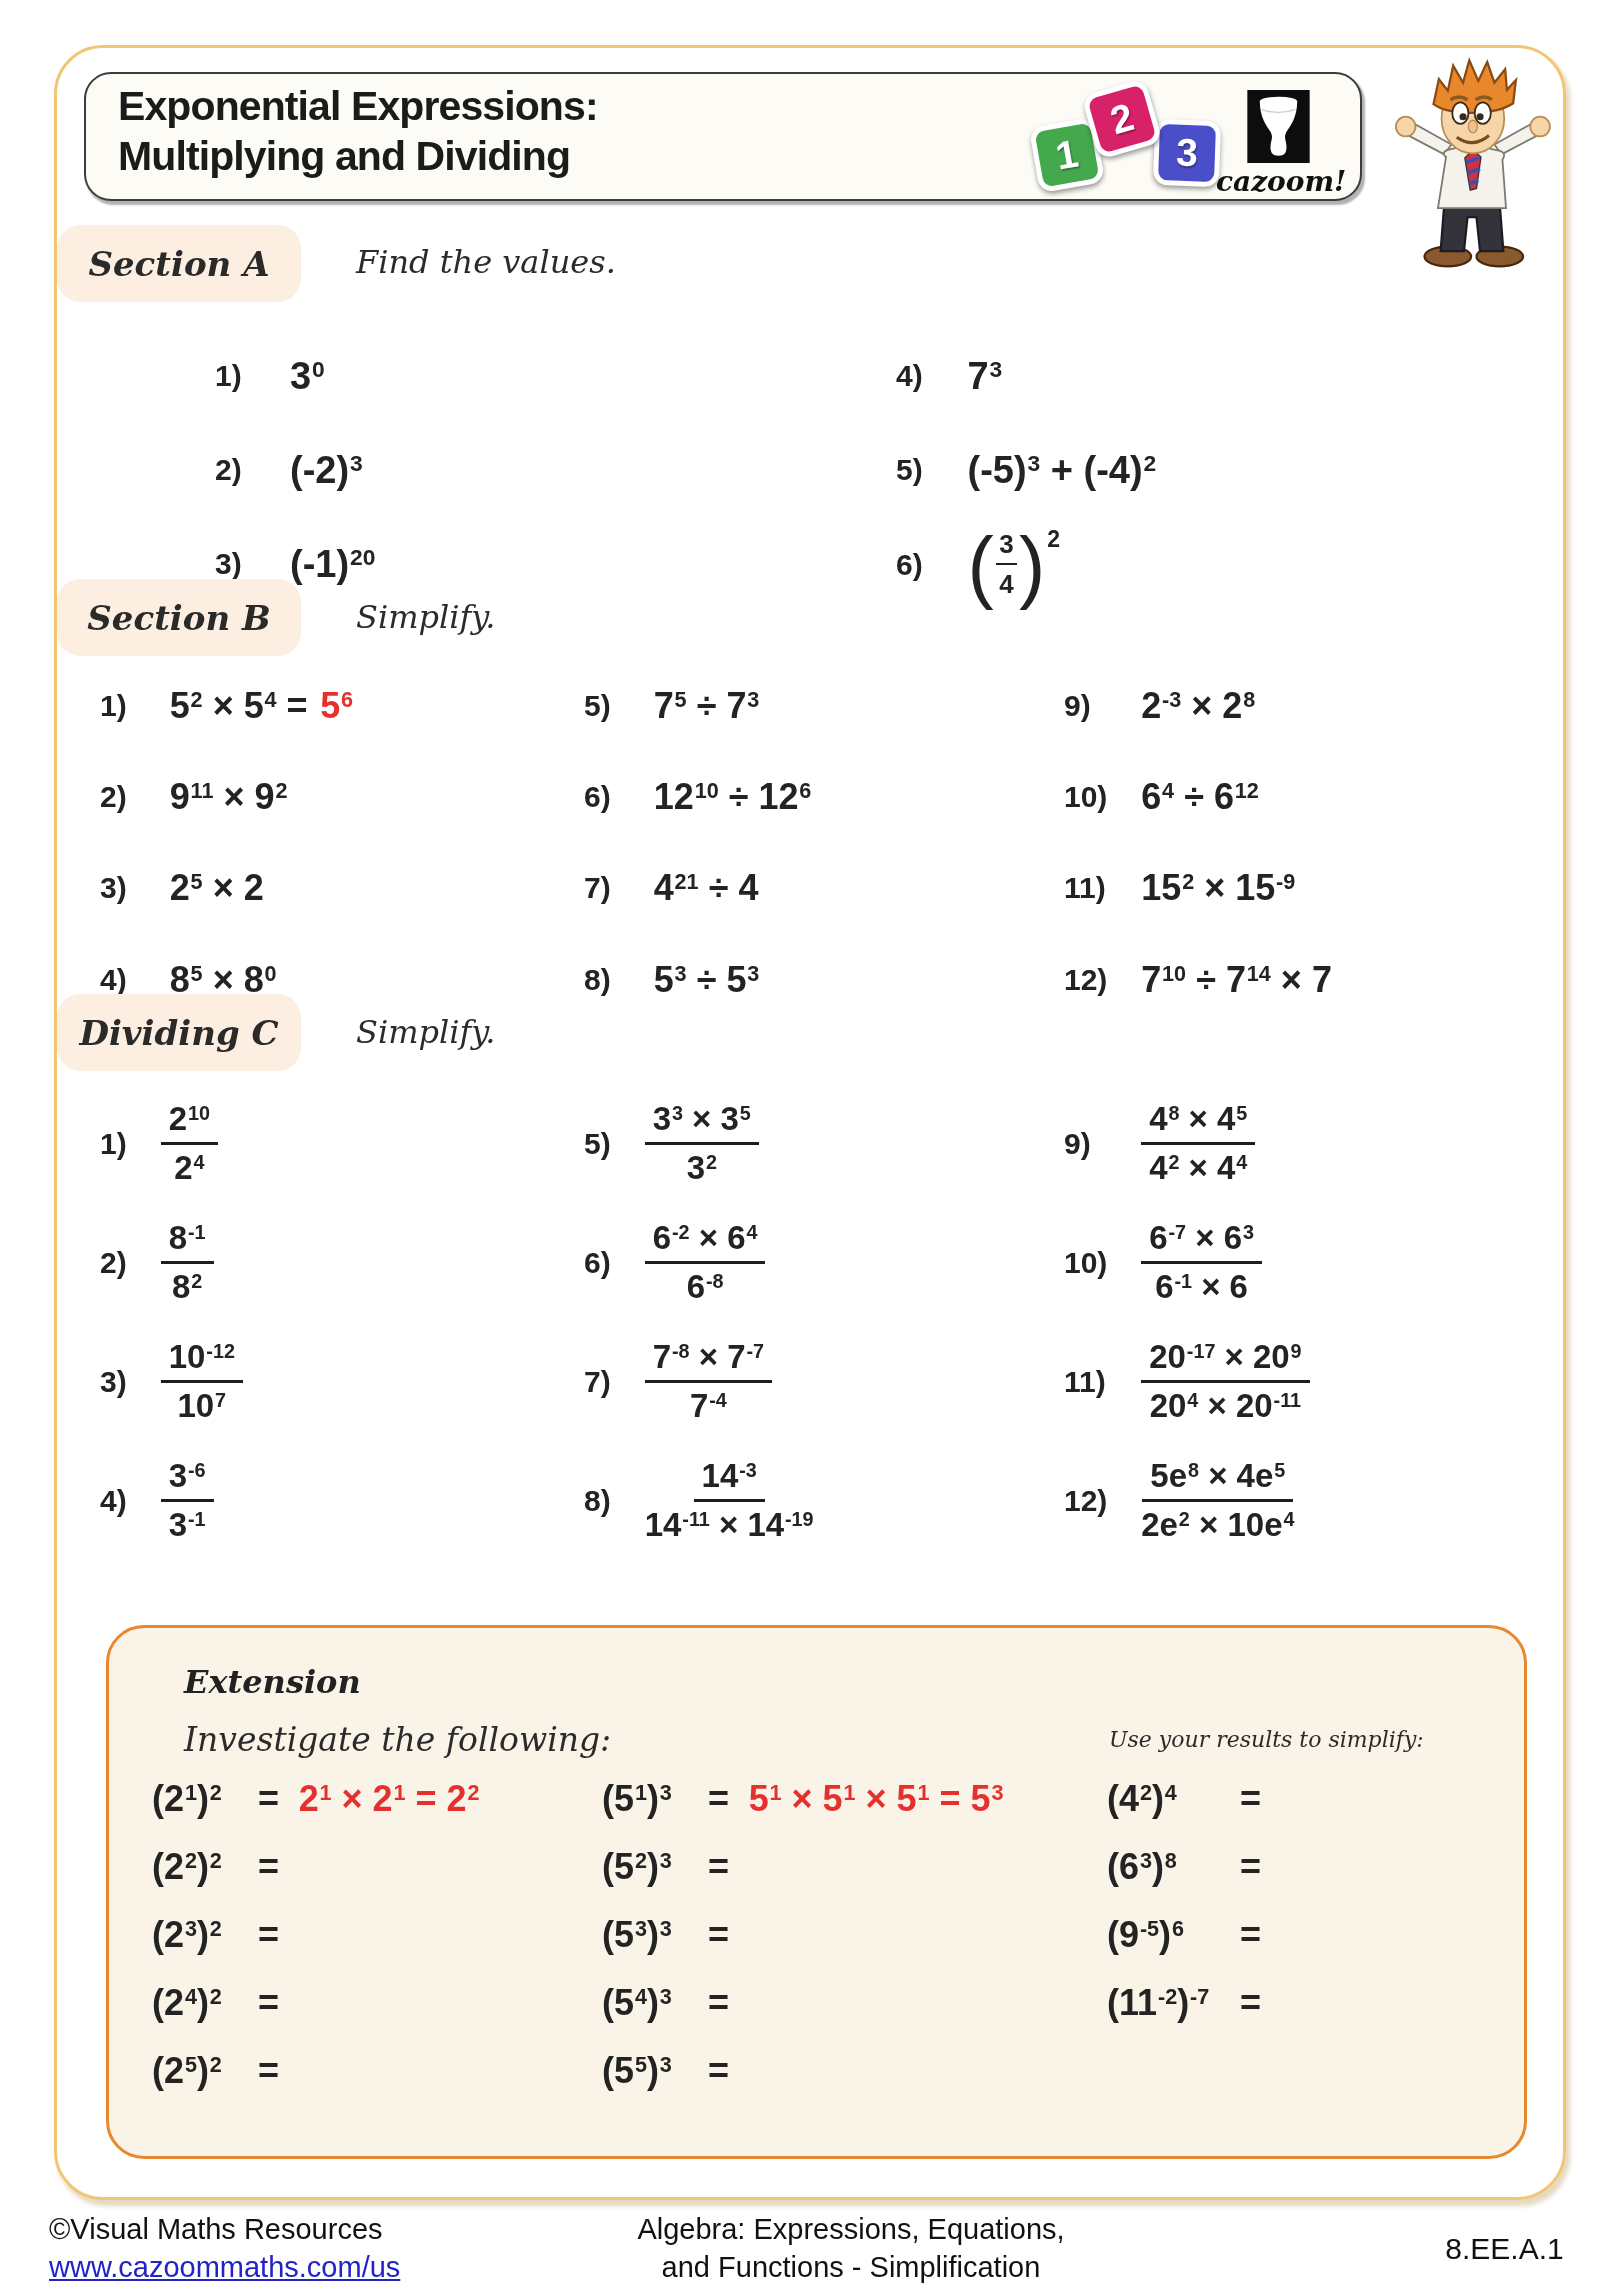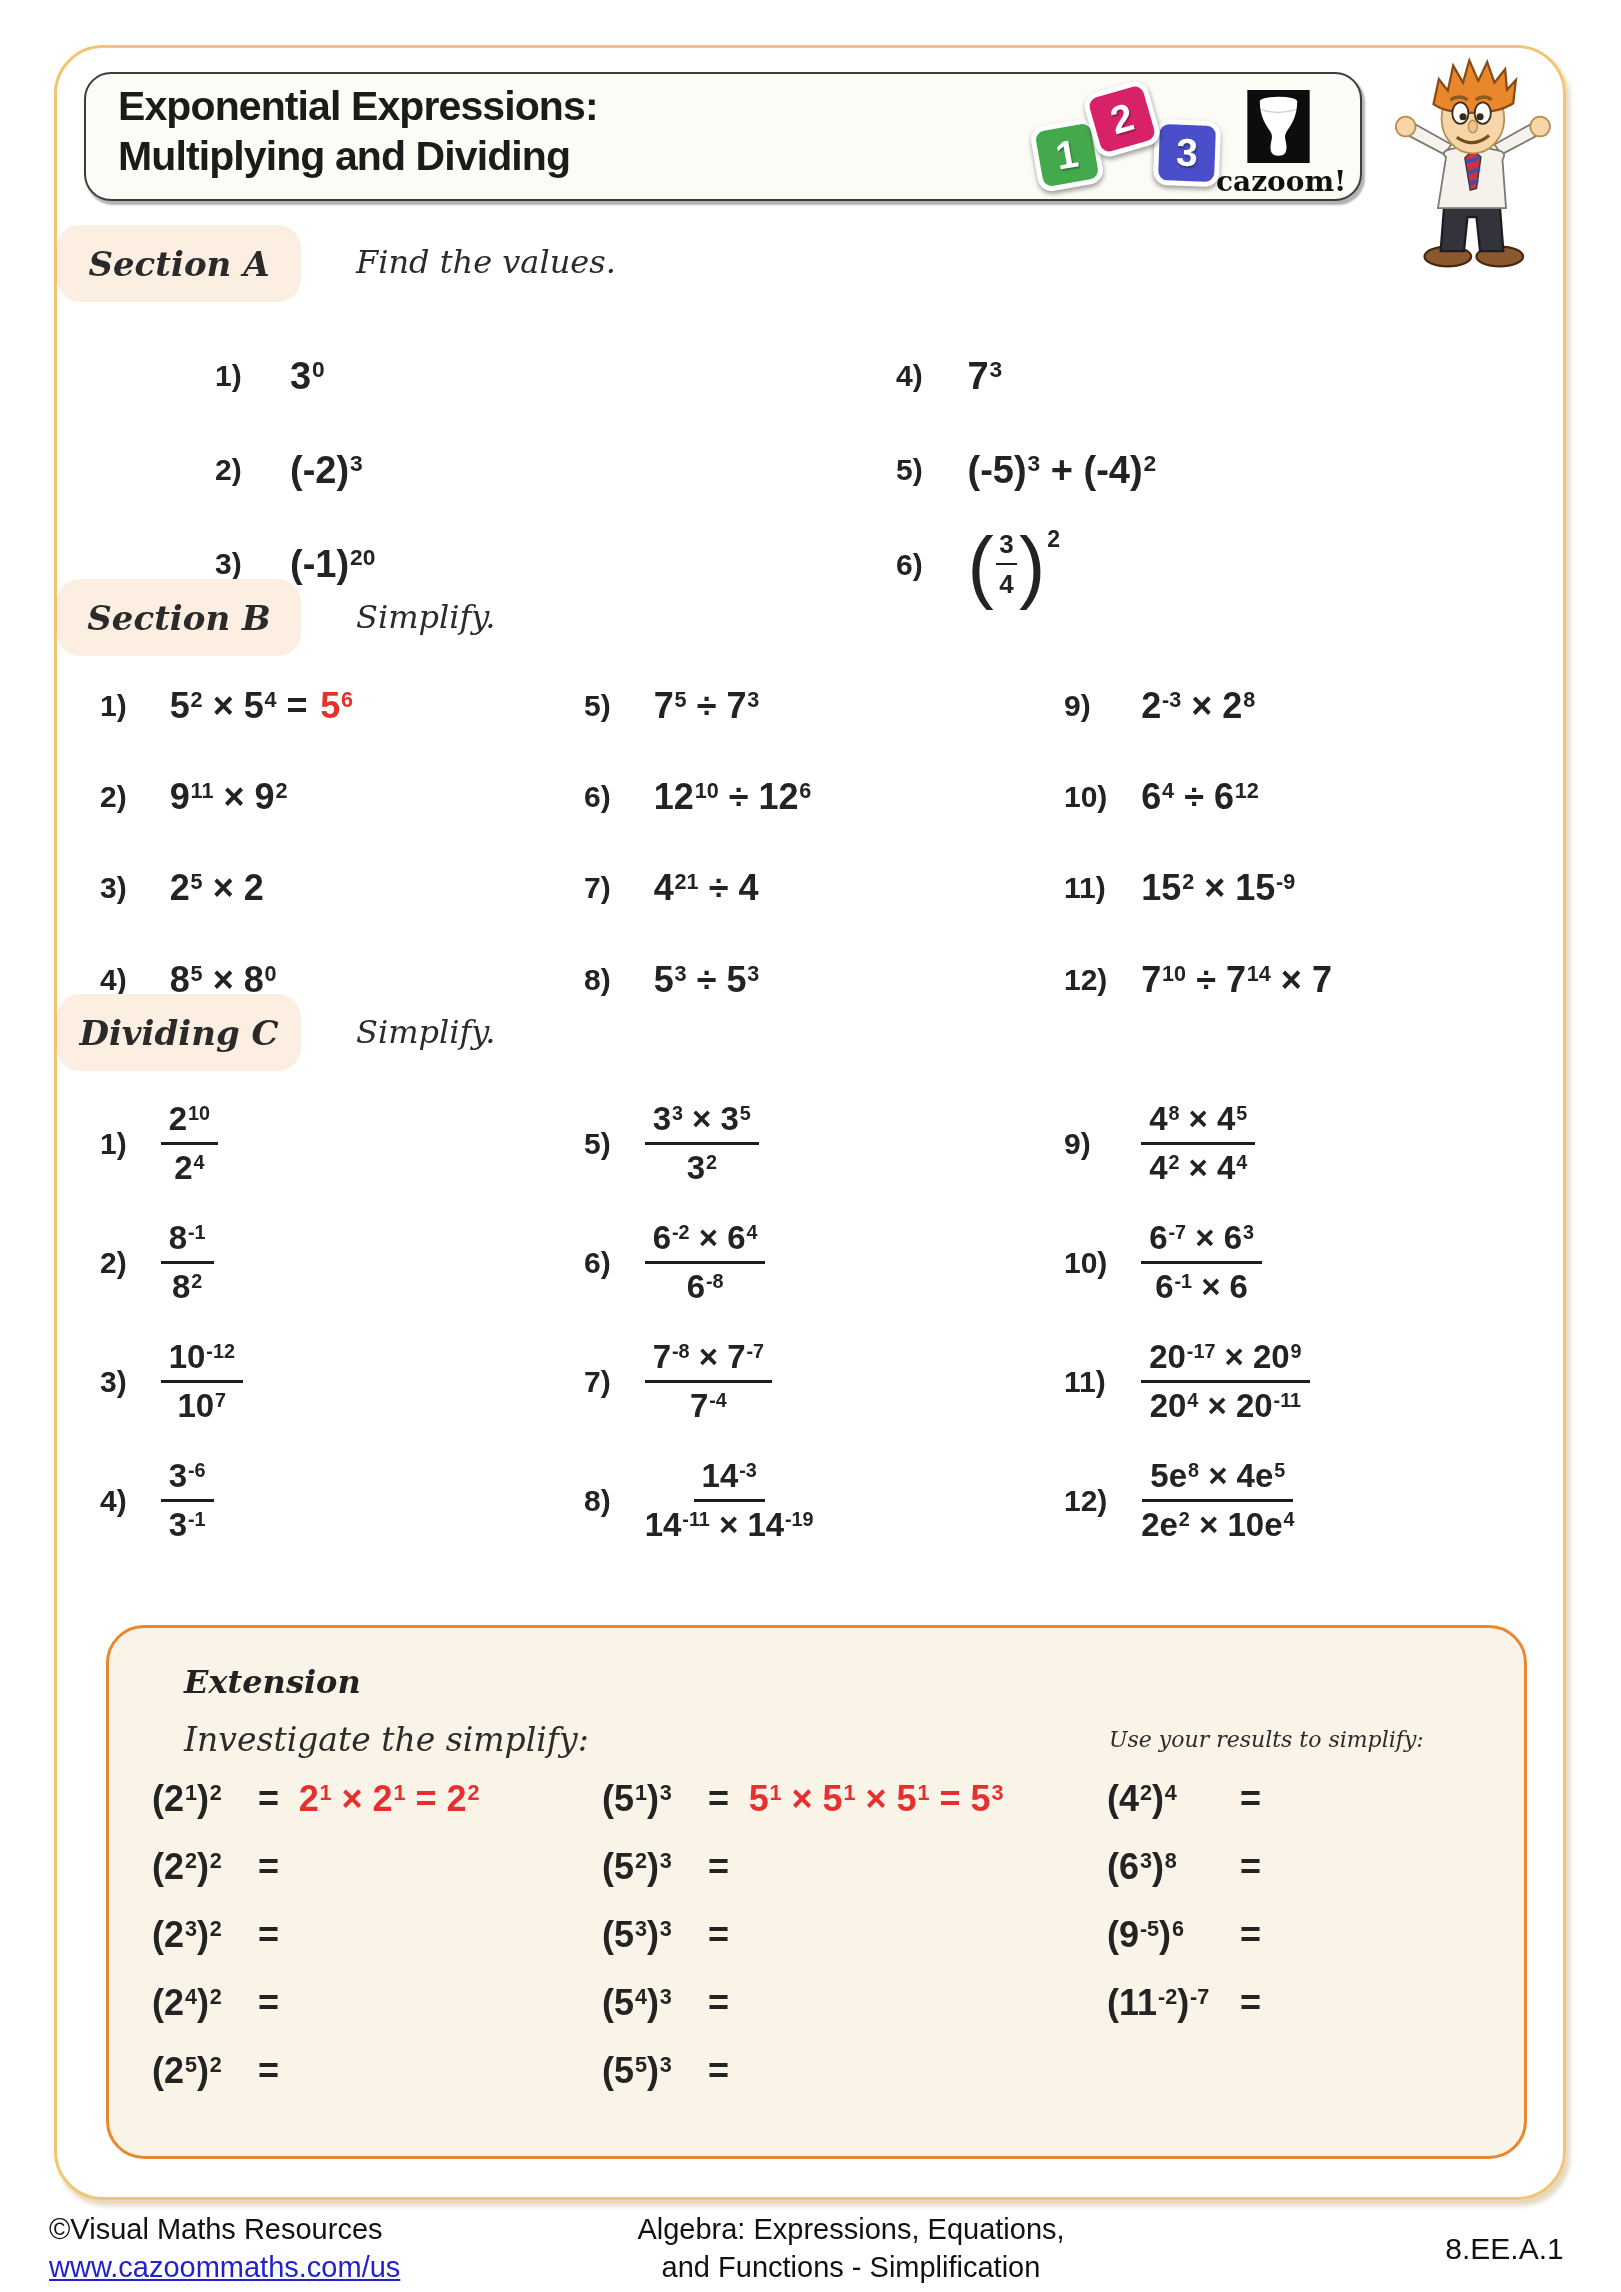--- a/index.html
+++ b/index.html
@@ -31,21 +31,21 @@
   .blocks{left:1030px;top:86px;width:224px;height:107px;}
   .block{
     position:absolute;width:56px;height:56px;border-radius:14.3px;border:5.4px solid #fff;
     box-shadow:0 2.7px 5.4px rgba(0,0,0,.4);display:flex;align-items:center;justify-content:center;
     font-size:39px;font-weight:800;color:#fff;text-shadow:0.9px 1.8px 1.8px rgba(0,0,0,.35);
   }
   .b1{left:3.6px;top:36px;background:var(--blk-green);transform:rotate(-10deg);z-index:2;}
   .b2{left:59px;top:0px;background:var(--blk-pink);transform:rotate(-16deg);z-index:3;}
   .b3{left:124px;top:34px;background:var(--blk-blue);transform:rotate(2deg);z-index:1;}
   
-  .cazoom{left:1216px;top:90px;width:125px;text-align:center;}
+  .cazoom{left:1216px;top:90px;width:125px;text-align:center;font-style:italic;}
   .cazoom .square{width:63px;height:73px;margin:0 auto;display:block;}
   .cazoom .brand{
     font-family:"DejaVu Serif", serif;font-weight:800;font-size:28px;color:#111;
     letter-spacing:0px;margin-top:1.8px;
   }
   
   .mascot{left:1377px;top:54px;width:190px;height:215px;}
   
   .slabel{
     left:57px;width:244px;height:77px;background:var(--peach);border-radius:23px;
@@ -315,21 +315,21 @@
 <div class="qrow cfrac" style="left:1064px;top:1447px;height:107px">
   <span class="qnum w78">12)</span>
   <span class="frac" style="margin-left:7.2px">
     <span class="mx fnum">5e<sup>8</sup> × 4e<sup>5</sup></span>
     <span class="mx fden">2e<sup>2</sup> × 10e<sup>4</sup></span>
   </span>
 </div>
 
 <div class="abs extbox"></div>
 <div class="abs extheading" style="left:184px;top:1663px">Extension</div>
-<div class="abs instr" style="left:184px;top:1717px;font-size:33px">Investigate the simplify:</div>
+<div class="abs instr" style="left:184px;top:1717px;font-size:33px">Investigate the following:</div>
 <div class="abs instr" style="left:1109px;top:1717px;font-size:22px">Use your results to simplify:</div>
 
 <div class="extrow" style="left:152px;top:1775px">
   <span class="mx lhs118">(2<sup>1</sup>)<sup>2</sup></span>
   <span class="mx exteq">=</span>
   <span class="mx ans" style="margin-left:3.6px">2<sup>1</sup> × 2<sup>1</sup> =  2<sup>2</sup></span>
 </div>
 <div class="extrow" style="left:152px;top:1843px">
   <span class="mx lhs118">(2<sup>2</sup>)<sup>2</sup></span>
   <span class="mx exteq">=</span>

